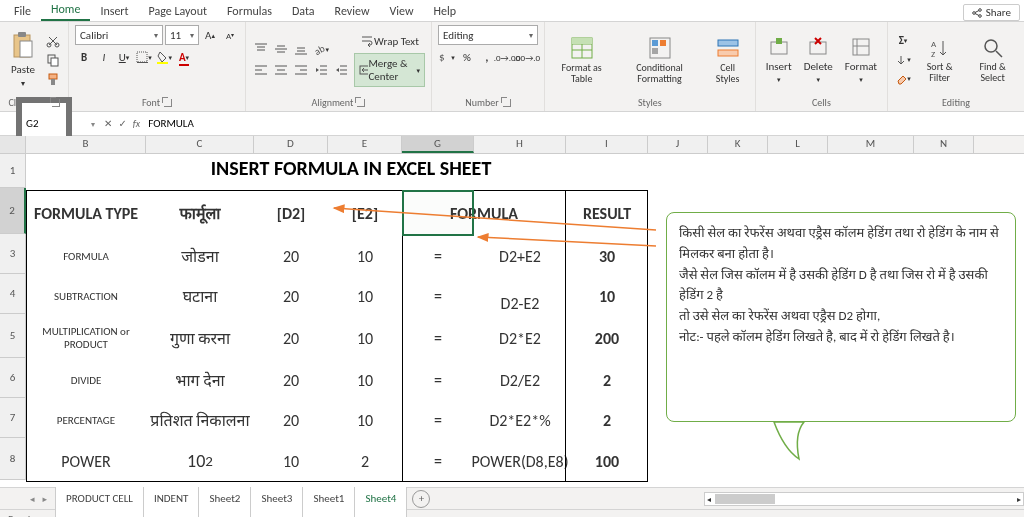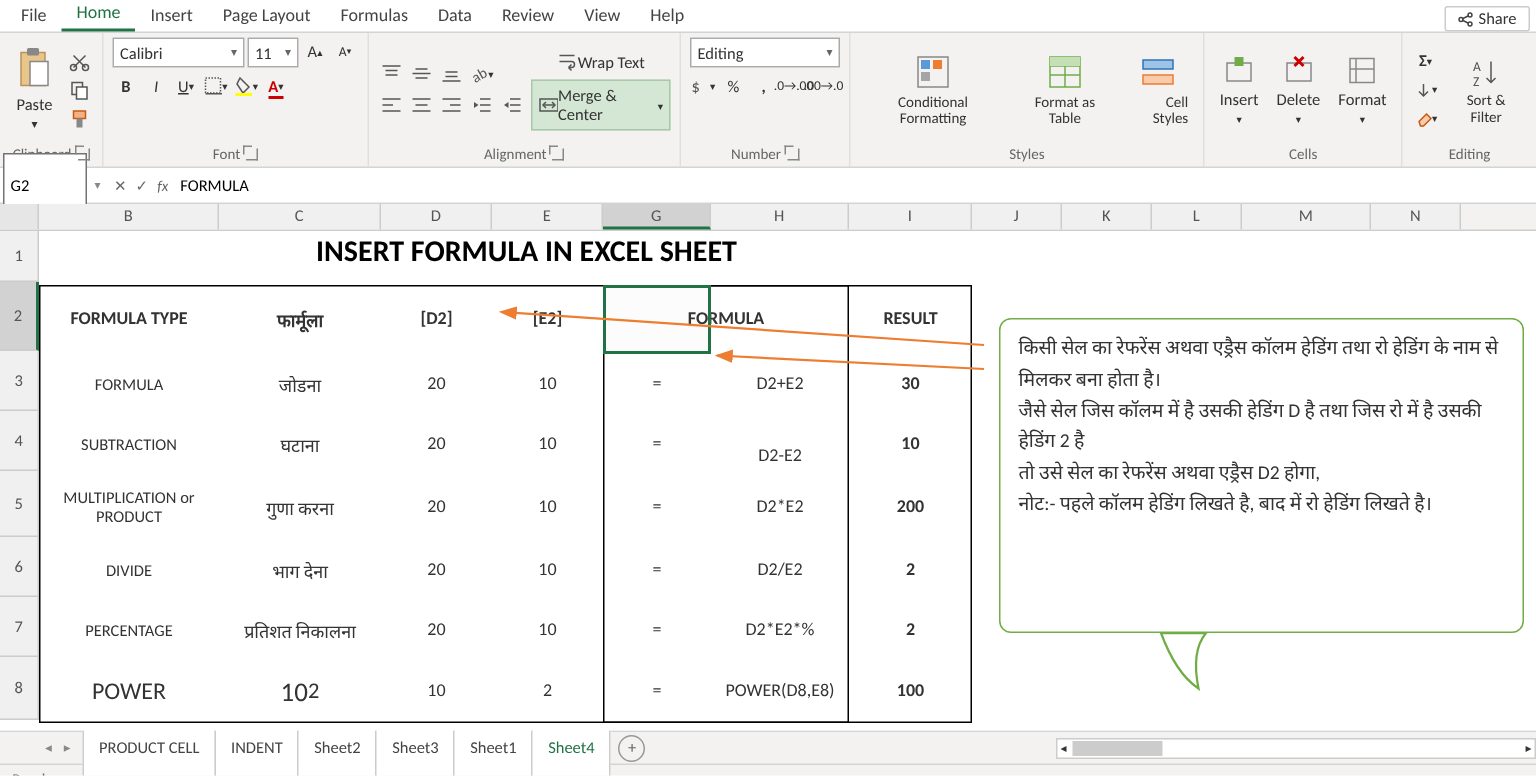--- a/index.html
+++ b/index.html
@@ -15,41 +15,41 @@
 .group-content{flex:1;display:flex;align-items:center;gap:4px}
 .group-label{text-align:left;font-size:10px;color:#666;padding:2px 0;display:flex;align-items:center;justify-content:center;gap:4px}
 .launcher{width:8px;height:8px;border:1px solid #888;border-left:0;border-top:0;position:relative}
 .launcher:after{content:'';position:absolute;width:5px;height:5px;border:1px solid #888;border-right:0;border-bottom:0;left:-2px;top:-2px}
 .big-btn{display:flex;flex-direction:column;align-items:center;gap:2px;padding:2px 4px;cursor:pointer}
 .big-btn .lbl{font-size:11px}
 .icon-block{display:flex;flex-direction:column;gap:1px}
 .mini{width:18px;height:18px;display:flex;align-items:center;justify-content:center;cursor:pointer;font-size:11px;border:1px solid transparent}
 .combo{border:1px solid #ababab;background:#fff;height:20px;display:flex;align-items:center;padding:0 4px;font-size:11px}
 .combo .arrow{margin-left:auto;font-size:8px;color:#666}
-.row{display:flex;gap:2px;align-items:flex-start}
+.row{display:flex;gap:2px;align-items:center}
 svg{display:block}
 .formula-bar{height:24px;display:flex;align-items:center;border-bottom:1px solid #d4d4d4;background:#fff}
-.name-box{width:56px;border:1px solid #737373;margin:2px;padding:14px 4px;font-size:11px;background:#fff}
+.name-box{width:56px;border:6px solid #737373;margin:16px;padding:14px 4px;font-size:11px;background:#fff}
 .fx-area{display:flex;align-items:center;gap:6px;padding:0 6px}
 .fx-btn{font-size:10px;color:#666;cursor:pointer}
 .fx-input{border:none;font-size:11px;padding:2px;flex:1;outline:none}
 .grid-area{position:relative;height:351px;overflow:hidden;background:#fff}
 .col-headers{display:flex;height:18px;background:#f3f2f1;border-bottom:1px solid #ccc}
 .corner{width:26px;border-right:1px solid #ccc;background:#e6e6e6}
 .ch{border-right:1px solid #ccc;text-align:center;font-size:11px;color:#555;padding-top:1px;background:#f0f0f0}
 .ch.sel{background:#d2d2d2;border-bottom:2px solid #217346}
 .row-headers{position:absolute;left:0;top:18px;width:26px}
 .rh{border-bottom:1px solid #ccc;border-right:1px solid #ccc;background:#f0f0f0;text-align:center;font-size:11px;color:#555;display:flex;align-items:center;justify-content:center}
 .rh.sel{background:#d2d2d2;border-right:2px solid #217346}
 .content{position:absolute;left:26px;top:18px}
 .title-row{position:absolute;top:2px;left:40px;width:570px;text-align:center;font-size:20px;font-weight:bold;color:#000}
 .table{position:absolute;top:36px;left:0}
 .trow{display:flex;align-items:center;height:42px}
 .trow.hdr{font-weight:bold;font-size:12px}
-.tcell{text-align:center;font-size:12px;display:flex;align-items:center;justify-content:center}
+.tcell{text-align:center;font-size:16px;display:flex;align-items:center;justify-content:center}
 .box-border{position:absolute;border:1.5px solid #000}
 .active-cell{position:absolute;border:2px solid #217346;background:rgba(33,115,70,0.02);pointer-events:none}
 .callout{position:absolute;left:640px;top:58px;width:350px;height:210px;border:1.5px solid #70ad47;border-radius:8px;padding:10px 12px;font-size:13px;line-height:1.6;background:#fff}
 .sheet-tabs{height:22px;display:flex;align-items:center;background:#f3f2f1;border-top:1px solid #d4d4d4;padding-left:30px;font-size:11px}
 .st{padding:14px 10px;border:1px solid #ccc;border-bottom:none;background:#fff;margin-right:-1px;color:#444;cursor:pointer}
 .st.active{background:#fff;border-bottom:2px solid #217346;color:#217346;font-weight:500}
 .new-sheet{width:18px;height:18px;border:1px solid #999;border-radius:50%;margin-left:6px;display:flex;align-items:center;justify-content:center;color:#666;cursor:pointer}
 .status-bar{height:20px;background:#f3f2f1;border-top:1px solid #d4d4d4;display:flex;align-items:center;padding:0 8px;font-size:11px;color:#666}
 .hscroll{margin-left:auto;width:320px;height:14px;border:1px solid #ccc;background:#fff;position:relative;display:flex;align-items:center}
 .hscroll .thumb{width:60px;height:10px;background:#ccc;margin-left:2px}
@@ -292,43 +292,43 @@
     <div class="group-label">
         <span>Number</span>
         <span class="launcher"></span>
       </div>
   </div>
 
   <div class="group">
     <div class="group-content">
       <div class="big-btn">
           <svg width="24" height="24">
-            <rect x="2" y="2" width="20" height="20" fill="none" stroke="#888"></rect>
-            <rect x="4" y="4" width="6" height="6" fill="#5b9bd5"></rect>
-            <rect x="12" y="4" width="6" height="6" fill="#ed7d31"></rect>
-            <rect x="4" y="12" width="6" height="6" fill="#a5a5a5"></rect>
-          </svg>
-          <span class="lbl" style="text-align:center;font-size:10px;line-height:1.1">Conditional Formatting</span>
-        </div>
-      <div class="big-btn">
-          <svg width="24" height="24">
             <rect x="2" y="2" width="20" height="20" fill="none" stroke="#70ad47"></rect>
             <line x1="2" y1="8" x2="22" y2="8" stroke="#70ad47"></line>
             <line x1="2" y1="14" x2="22" y2="14" stroke="#70ad47"></line>
             <line x1="12" y1="2" x2="12" y2="22" stroke="#70ad47"></line>
             <rect x="2" y="2" width="20" height="6" fill="#c5e0b4"></rect>
           </svg>
           <span class="lbl" style="text-align:center;font-size:10px;line-height:1.1">Format as Table</span>
         </div>
       <div class="big-btn">
           <svg width="24" height="24">
+            <rect x="2" y="2" width="20" height="20" fill="none" stroke="#888"></rect>
+            <rect x="4" y="4" width="6" height="6" fill="#5b9bd5"></rect>
+            <rect x="12" y="4" width="6" height="6" fill="#ed7d31"></rect>
+            <rect x="4" y="12" width="6" height="6" fill="#a5a5a5"></rect>
+          </svg>
+          <span class="lbl" style="text-align:center;font-size:10px;line-height:1.1">Conditional Formatting</span>
+        </div>
+      <div class="big-btn">
+          <svg width="24" height="24">
             <rect x="2" y="4" width="20" height="6" fill="#9dc3e6" stroke="#2e75b6"></rect>
             <rect x="2" y="14" width="20" height="6" fill="#f8cbad" stroke="#ed7d31"></rect>
           </svg>
-          <span class="lbl" style="text-align:right;font-size:10px;line-height:1.1">Cell Styles</span>
+          <span class="lbl" style="text-align:center;font-size:10px;line-height:1.1">Cell Styles</span>
         </div>
     </div>
     <div class="group-label">
         <span>Styles</span>
       </div>
   </div>
 
   <div class="group">
     <div class="group-content">
       <div class="big-btn">
@@ -381,20 +381,27 @@
             <span style="font-size:7px">▾</span>
           </div>
       </div>
       <div class="big-btn">
           <svg width="22" height="22">
             <text x="2" y="10" font-size="9" fill="#555">A</text>
             <text x="2" y="20" font-size="9" fill="#555">Z</text>
             <path d="M14 4v14M11 15l3 3 3-3" fill="none" stroke="#555"></path>
           </svg>
           <span class="lbl" style="text-align:center;font-size:10px;line-height:1.1">Sort &amp; Filter</span>
+        </div>
+      <div class="big-btn">
+          <svg width="22" height="22">
+            <circle cx="9" cy="9" r="6" fill="none" stroke="#555" stroke-width="1.5"></circle>
+            <line x1="14" y1="14" x2="20" y2="20" stroke="#555" stroke-width="1.5"></line>
+          </svg>
+          <span class="lbl" style="text-align:center;font-size:10px;line-height:1.1">Find &amp; Select</span>
         </div>
     </div>
     <div class="group-label">
         <span>Editing</span>
       </div>
   </div>
 </div>
 
 <div class="formula-bar">
   <input class="name-box" value="G2" style="">

